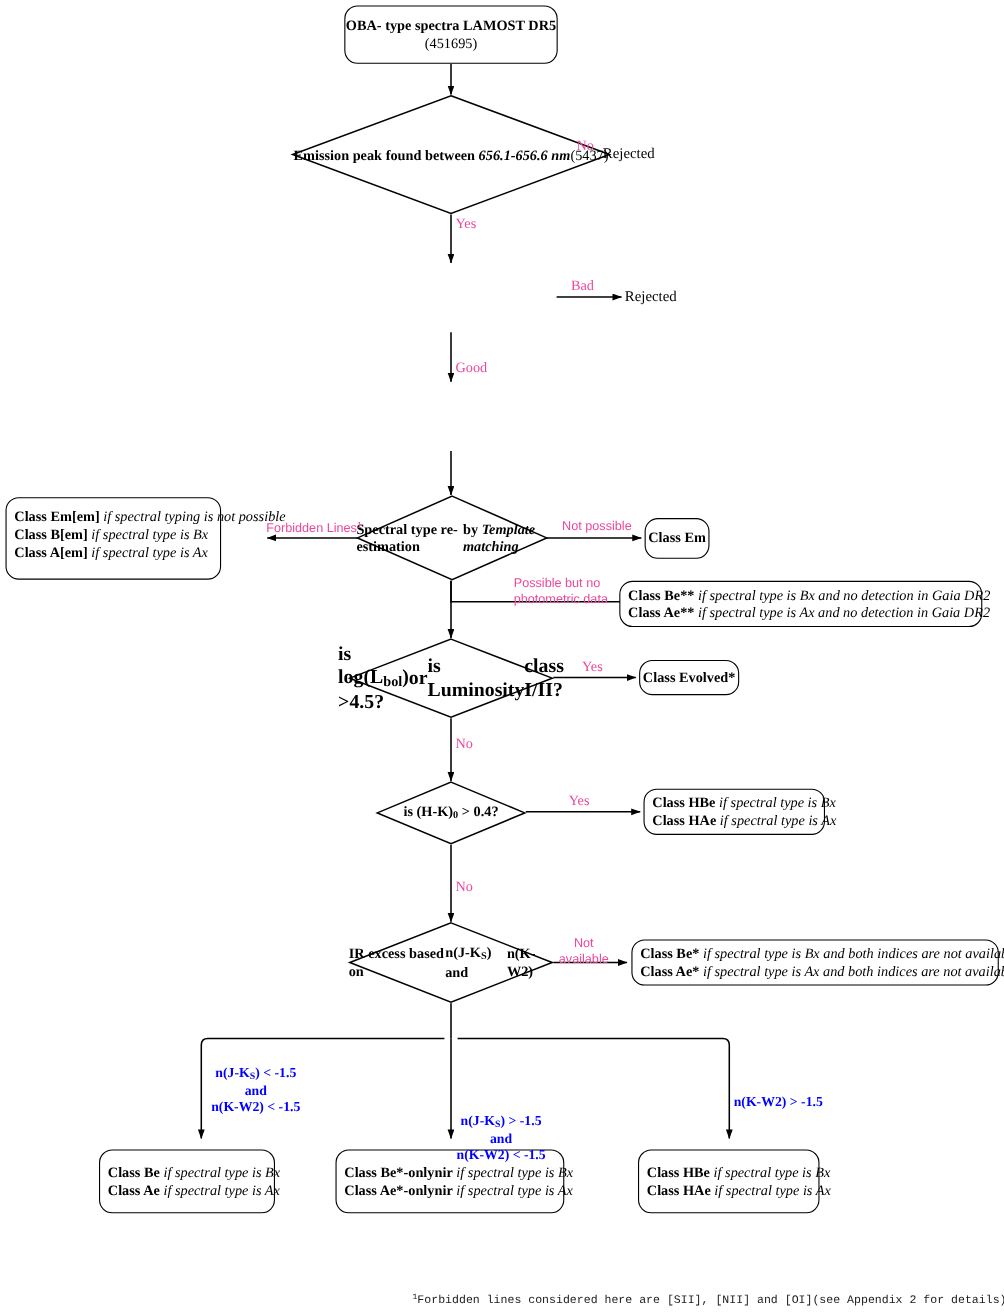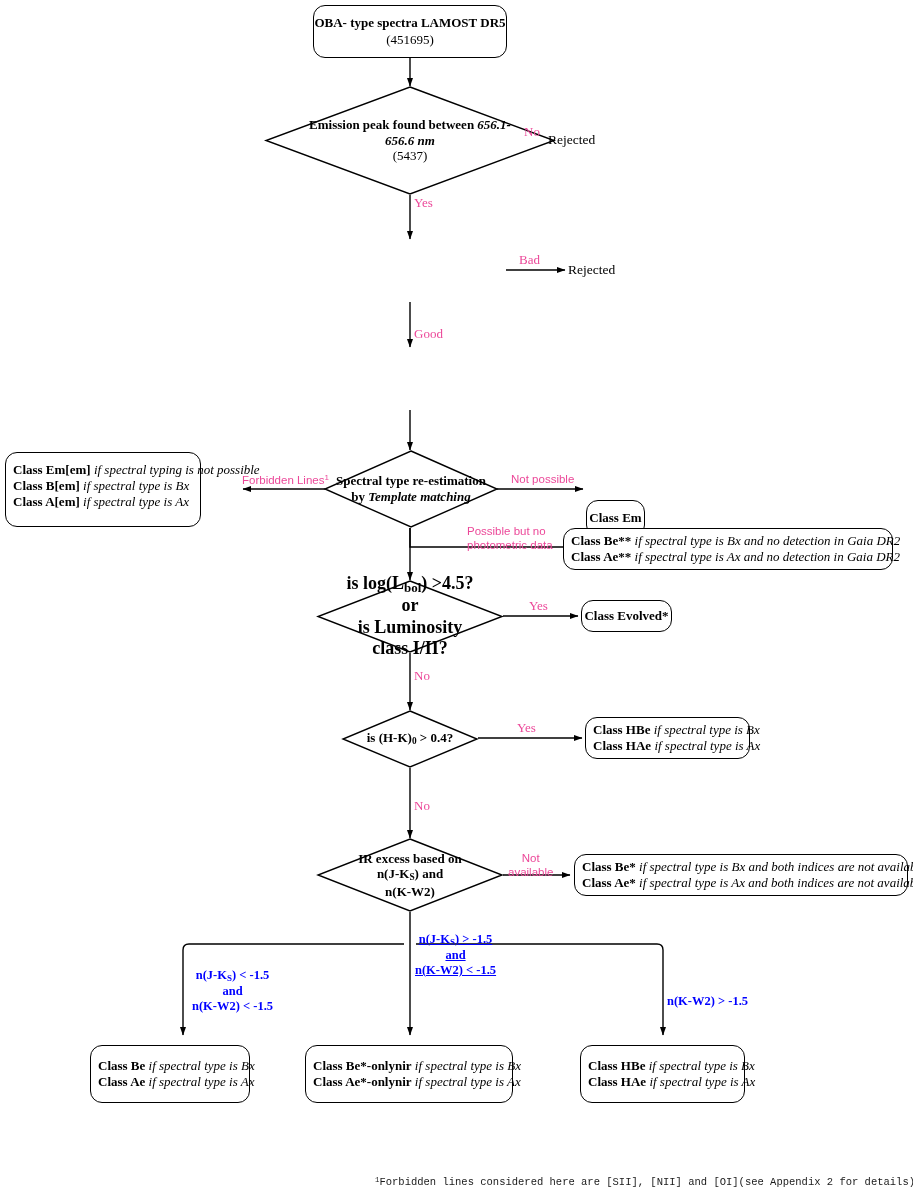--- a/index.html
+++ b/index.html
@@ -69,24 +69,23 @@
     position: absolute;
     left: 0; top: 0;
     overflow: visible;
   }
   .diamond .dlabel {
     position: absolute;
     left: 0; top: 0;
     width: 100%;
     height: 100%;
     display: flex;
-    flex-direction: column;
     justify-content: center;
     align-items: center;
-    text-align: right;
+    text-align: left;
     font-size: 13px;
     font-weight: bold;
     line-height: 1.2;
   }
   .diamond .dlabel .sub {
     font-weight: normal;
   }
   
   .elabel {
     position: absolute;
@@ -220,21 +219,21 @@
       <b>Class Em[em]</b> <i>if spectral typing is not possible</i>
     </div>
     <div class="cls-line">
       <b>Class B[em]</b> <i>if spectral type is Bx</i>
     </div>
     <div class="cls-line">
       <b>Class A[em]</b> <i>if spectral type is Ax</i>
     </div>
   </div>
 
-  <div class="node box" style="left:586px; top:471px; width:59px; height:37px;margin-top:29px;">
+  <div class="node box" style="left:586px; top:471px; width:59px; height:37px;">
     <div class="ttl">Class Em</div>
   </div>
 
   <div class="node box left-align" style="left:563px; top:528px; width:330px; height:42px;">
     <div class="cls-line">
       <b>Class Be**</b> <i>if spectral type is Bx and no detection in Gaia DR2</i>
     </div>
     <div class="cls-line">
       <b>Class Ae**</b> <i>if spectral type is Ax and no detection in Gaia DR2</i>
     </div>
@@ -354,21 +353,21 @@
   </div>
 
   <div class="elabel blue" style="left:192px; top:968px;">
     <div>
       <span>n(J-K</span><sub>S</sub><span>) &lt; -1.5</span>
     </div>
     <div>and</div>
     <div>n(K-W2) &lt; -1.5</div>
   </div>
 
-  <div class="elabel blue" style="left:415px; top:932px;text-decoration:underline;">
+  <div class="elabel blue" style="left:415px; top:1012px;">
     <div>
       <span>n(J-K</span><sub>S</sub><span>) &gt; -1.5</span>
     </div>
     <div>and</div>
     <div>n(K-W2) &lt; -1.5</div>
   </div>
 
   <div class="elabel blue" style="left:667px; top:994px;">
     <div>n(K-W2) &gt; -1.5</div>
   </div>

